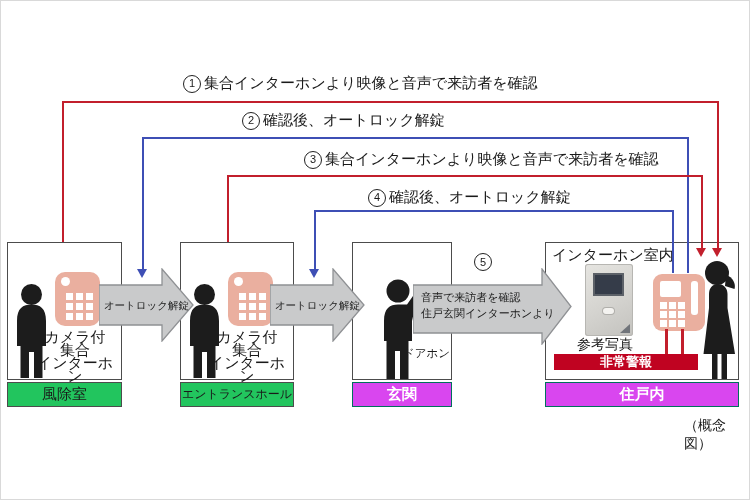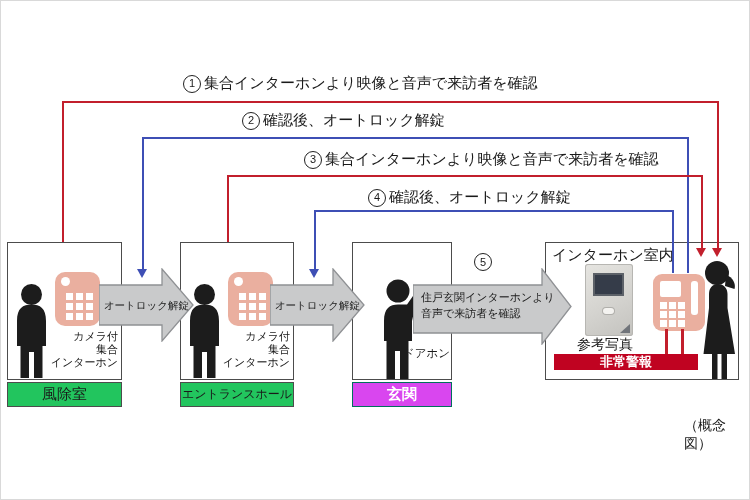--- a/index.html
+++ b/index.html
@@ -39,21 +39,21 @@
   .garrow-label { position:absolute; z-index:7; font-size:10.5px; text-align:center; line-height:1.2; }
   .garrow-label.two { text-align:left; font-size:11px; line-height:1.45; white-space:nowrap; }
 
   
   .device { position:absolute; background:#eaaf9f; border-radius:10px; z-index:3; }
   .device .dot { position:absolute; left:6px; top:5px; width:9px; height:9px; border-radius:50%; background:#fff; }
   .kgrid { position:absolute; display:grid; grid-template-columns:repeat(3,7px); grid-auto-rows:7px; gap:3px; }
   .kgrid span { background:#fff; display:block; }
   .kgrid.small { grid-template-columns:repeat(3,6.5px); grid-auto-rows:6.5px; gap:2.5px; }
 
-  .dev-caption { position:absolute; text-align:right; font-size:11px; line-height:13px; z-index:3; }
+  .dev-caption { position:absolute; text-align:center; font-size:15px; line-height:13px; z-index:3; }
 
   
   .photo { position:absolute; width:48px; height:72px; border-radius:3px;
            background:linear-gradient(150deg,#e6e5e1 0%,#d4d3cf 55%,#c3c2be 100%);
            box-shadow:inset 0 0 0 1px #b7b6b2; z-index:3; }
   .photo .scr { position:absolute; left:8px; top:9px; width:31px; height:23px; background:#353c49; border:2px solid #5c6168; box-sizing:border-box; }
   .photo .btn { position:absolute; left:18px; top:44px; width:11px; height:6px; border-radius:3px; background:#f4f3f0; box-shadow:0 0 0 1px #b0afab; }
   .photo .spk { position:absolute; right:3px; bottom:3px; width:10px; height:9px; background:#70747a; clip-path:polygon(100% 0,100% 100%,0 100%); }
   .banner { position:absolute; background:#c00321; color:#fff; display:flex; align-items:center; justify-content:center; font-size:13px; font-weight:bold; z-index:6; }
   .caption-text { position:absolute; font-size:14px; z-index:4; }
@@ -185,22 +185,22 @@
       </svg>
     </div>
     <div class="plain-label" style="left:50px; top:103px;">ドアホン</div>
   </div>
   <div class="room teal" style="left:352px; top:382px; width:98px; height:23px;">玄関</div>
 
   <svg class="garrow" style="left:413px; top:268px;" width="159" height="77" viewBox="0 0 159 77">
     <polygon points="0,17 129,17 129,1 158,38.5 129,76 129,65 0,65" fill="#c9cacb" stroke="#8f9194" stroke-width="1.3"></polygon>
   </svg>
   <div class="garrow-label two" style="left:421px; top:290px;">
+    <div>音声で来訪者を確認</div>
     <div>住戸玄関インターホンより</div>
-    <div>音声で来訪者を確認</div>
   </div>
 
   <div class="zbox" style="left:545px; top:242px; width:192px; height:136px;">
     <div class="ztitle" style="text-align:left; left:6px; right:auto;">インターホン室内</div>
     <div class="photo" style="left:39px; top:21px;">
       <span class="scr"></span>
       <span class="btn"></span>
       <span class="spk"></span>
     </div>
     <div class="caption-text" style="left:31px; top:93px;">参考写真</div>
@@ -226,15 +226,16 @@
         <path d="M25,15 C32,17 35,24 33.5,29 L24,26 Z"></path>
         <path d="M17,24 C11,24 8,28.5 8,34 L8,48 L2.5,94 L34,94 L26.5,48 L26.5,34 C26.5,28.5 23,24 17,24 Z"></path>
         <path d="M11,94 L11,119 L16.5,119 L16.5,94 Z"></path>
         <path d="M20.5,94 L20.5,119 L26,119 L26,94 Z"></path>
       </svg>
     </div>
   </div>
 
   <div class="alarm-line" style="left:665px; top:329px; height:25px;"></div>
   <div class="alarm-line" style="left:681px; top:329px; height:25px;"></div>
+  <div class="room teal" style="left:545px; top:382px; width:192px; height:23px;">住戸内</div>
 
   <div class="footer-caption" style="left:684px; top:417px;">（概念図）</div>
 </div>
 
 </body></html>

